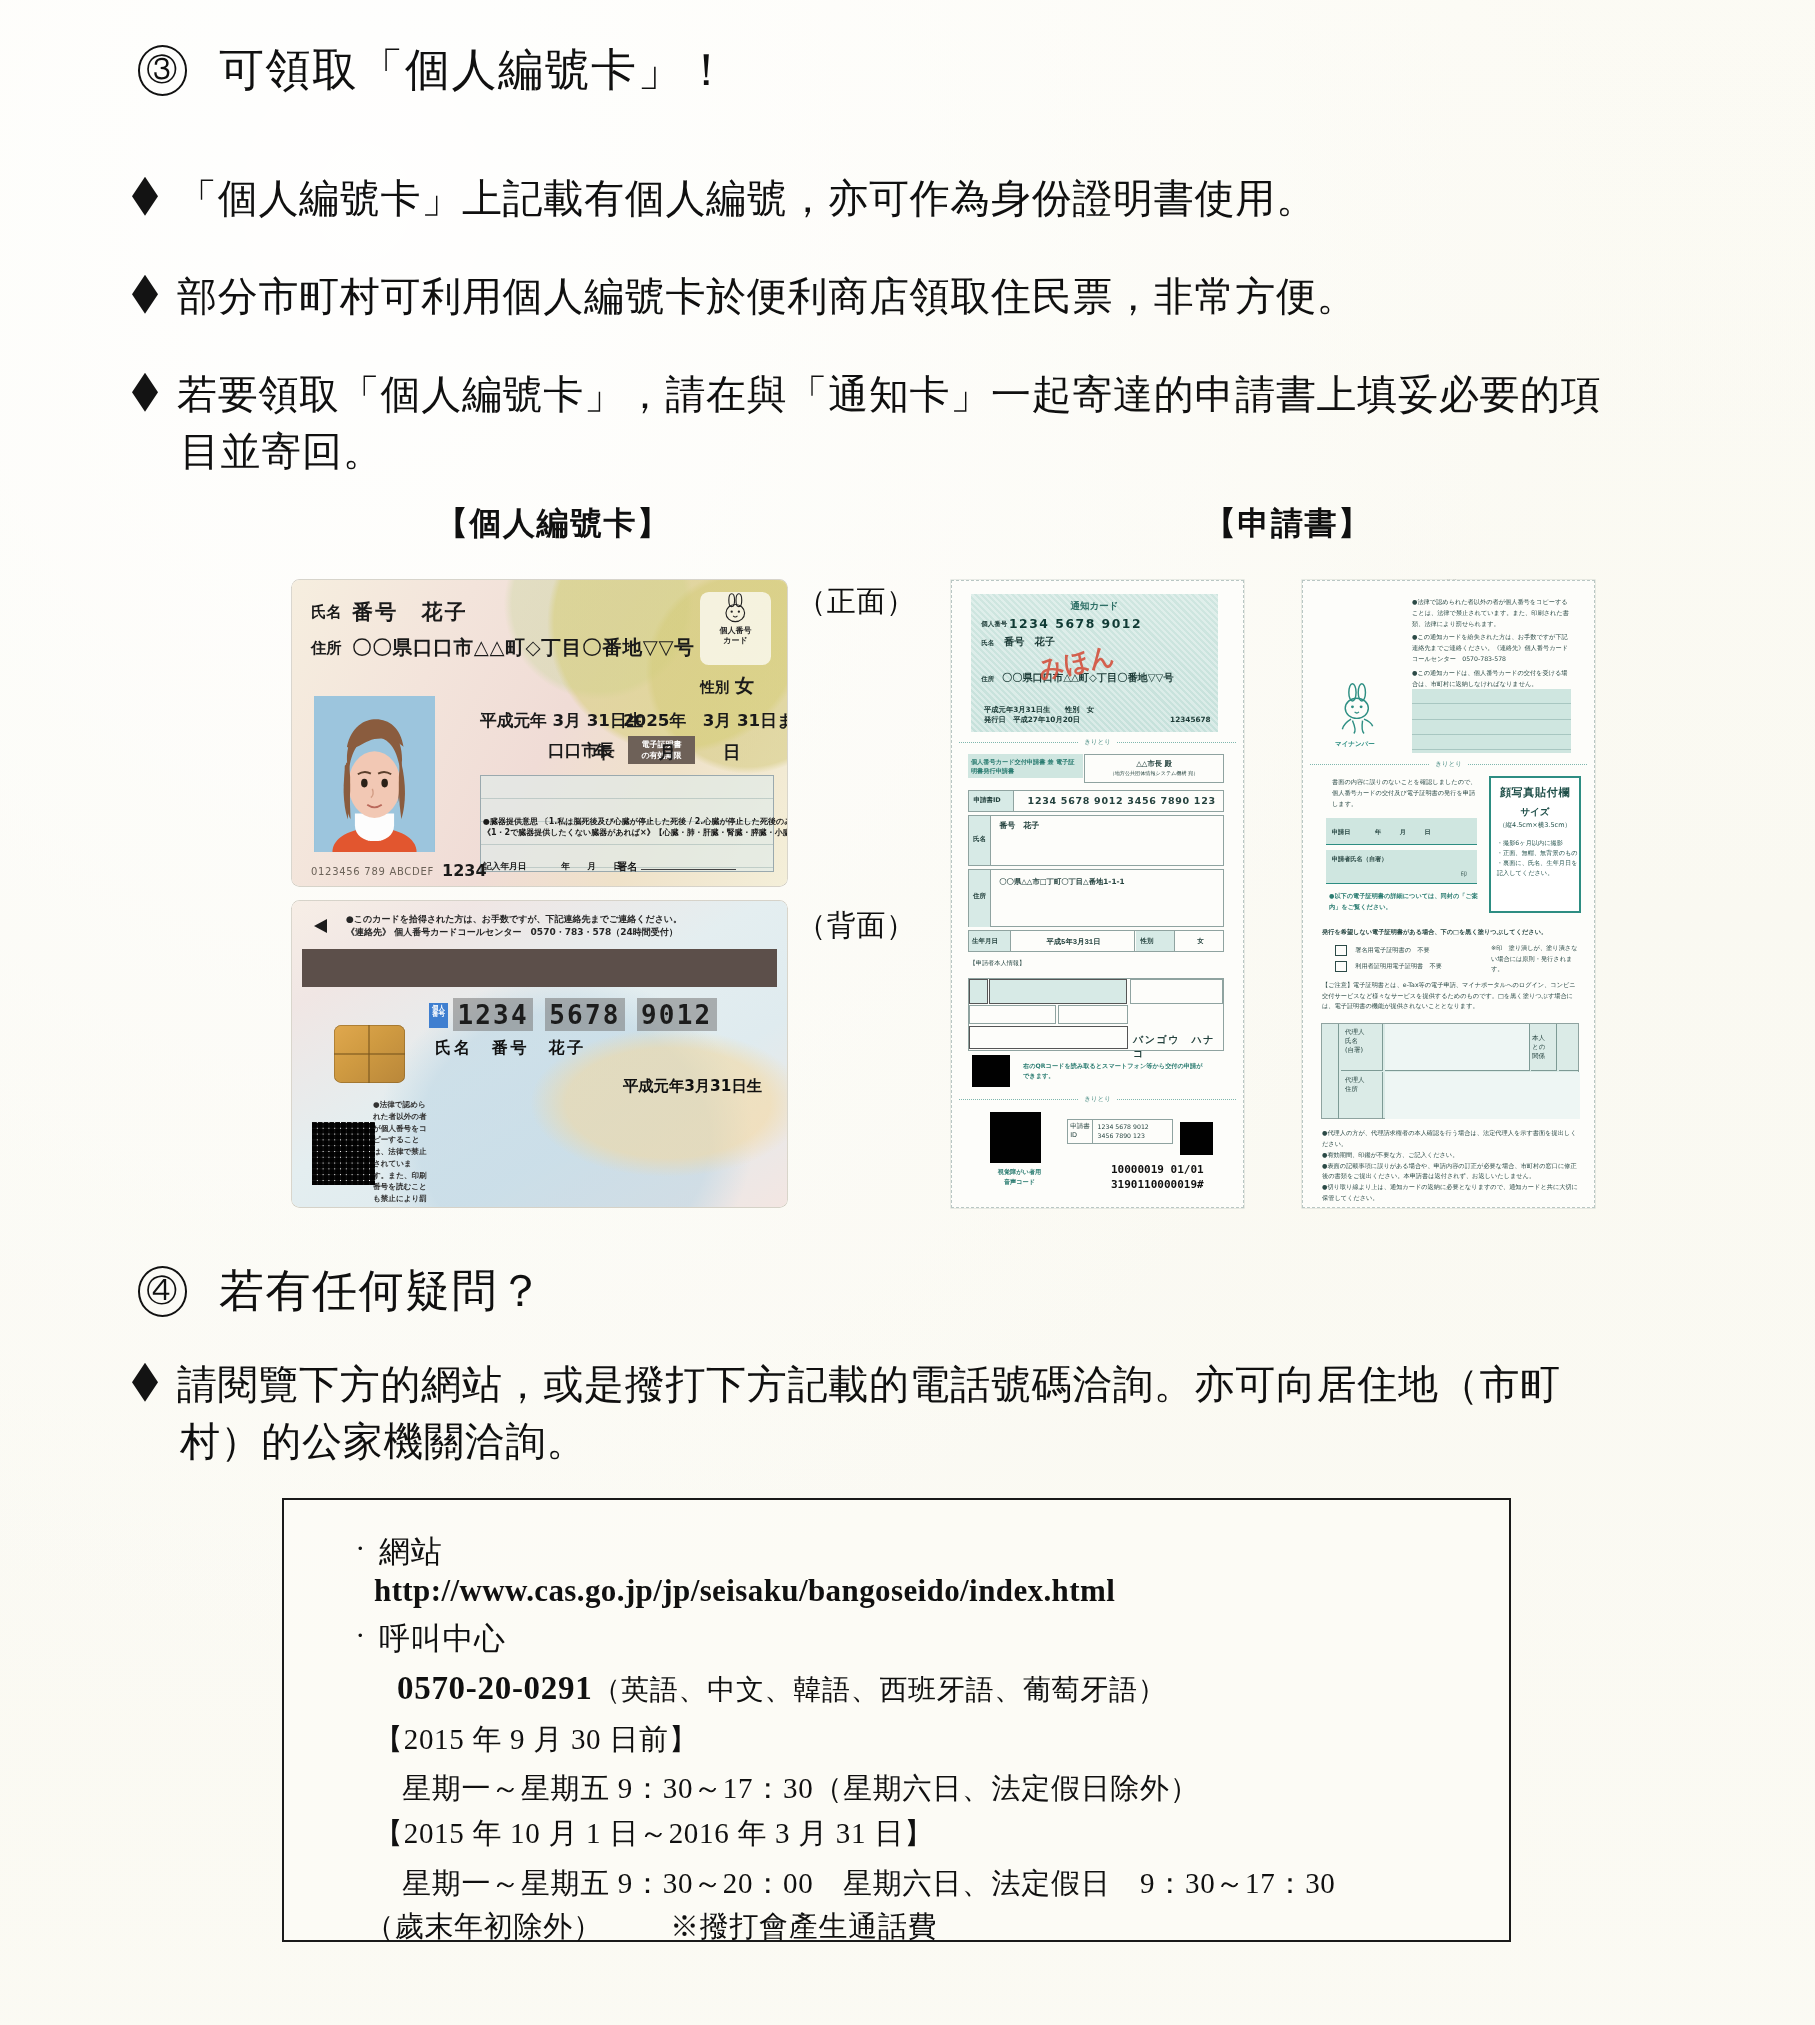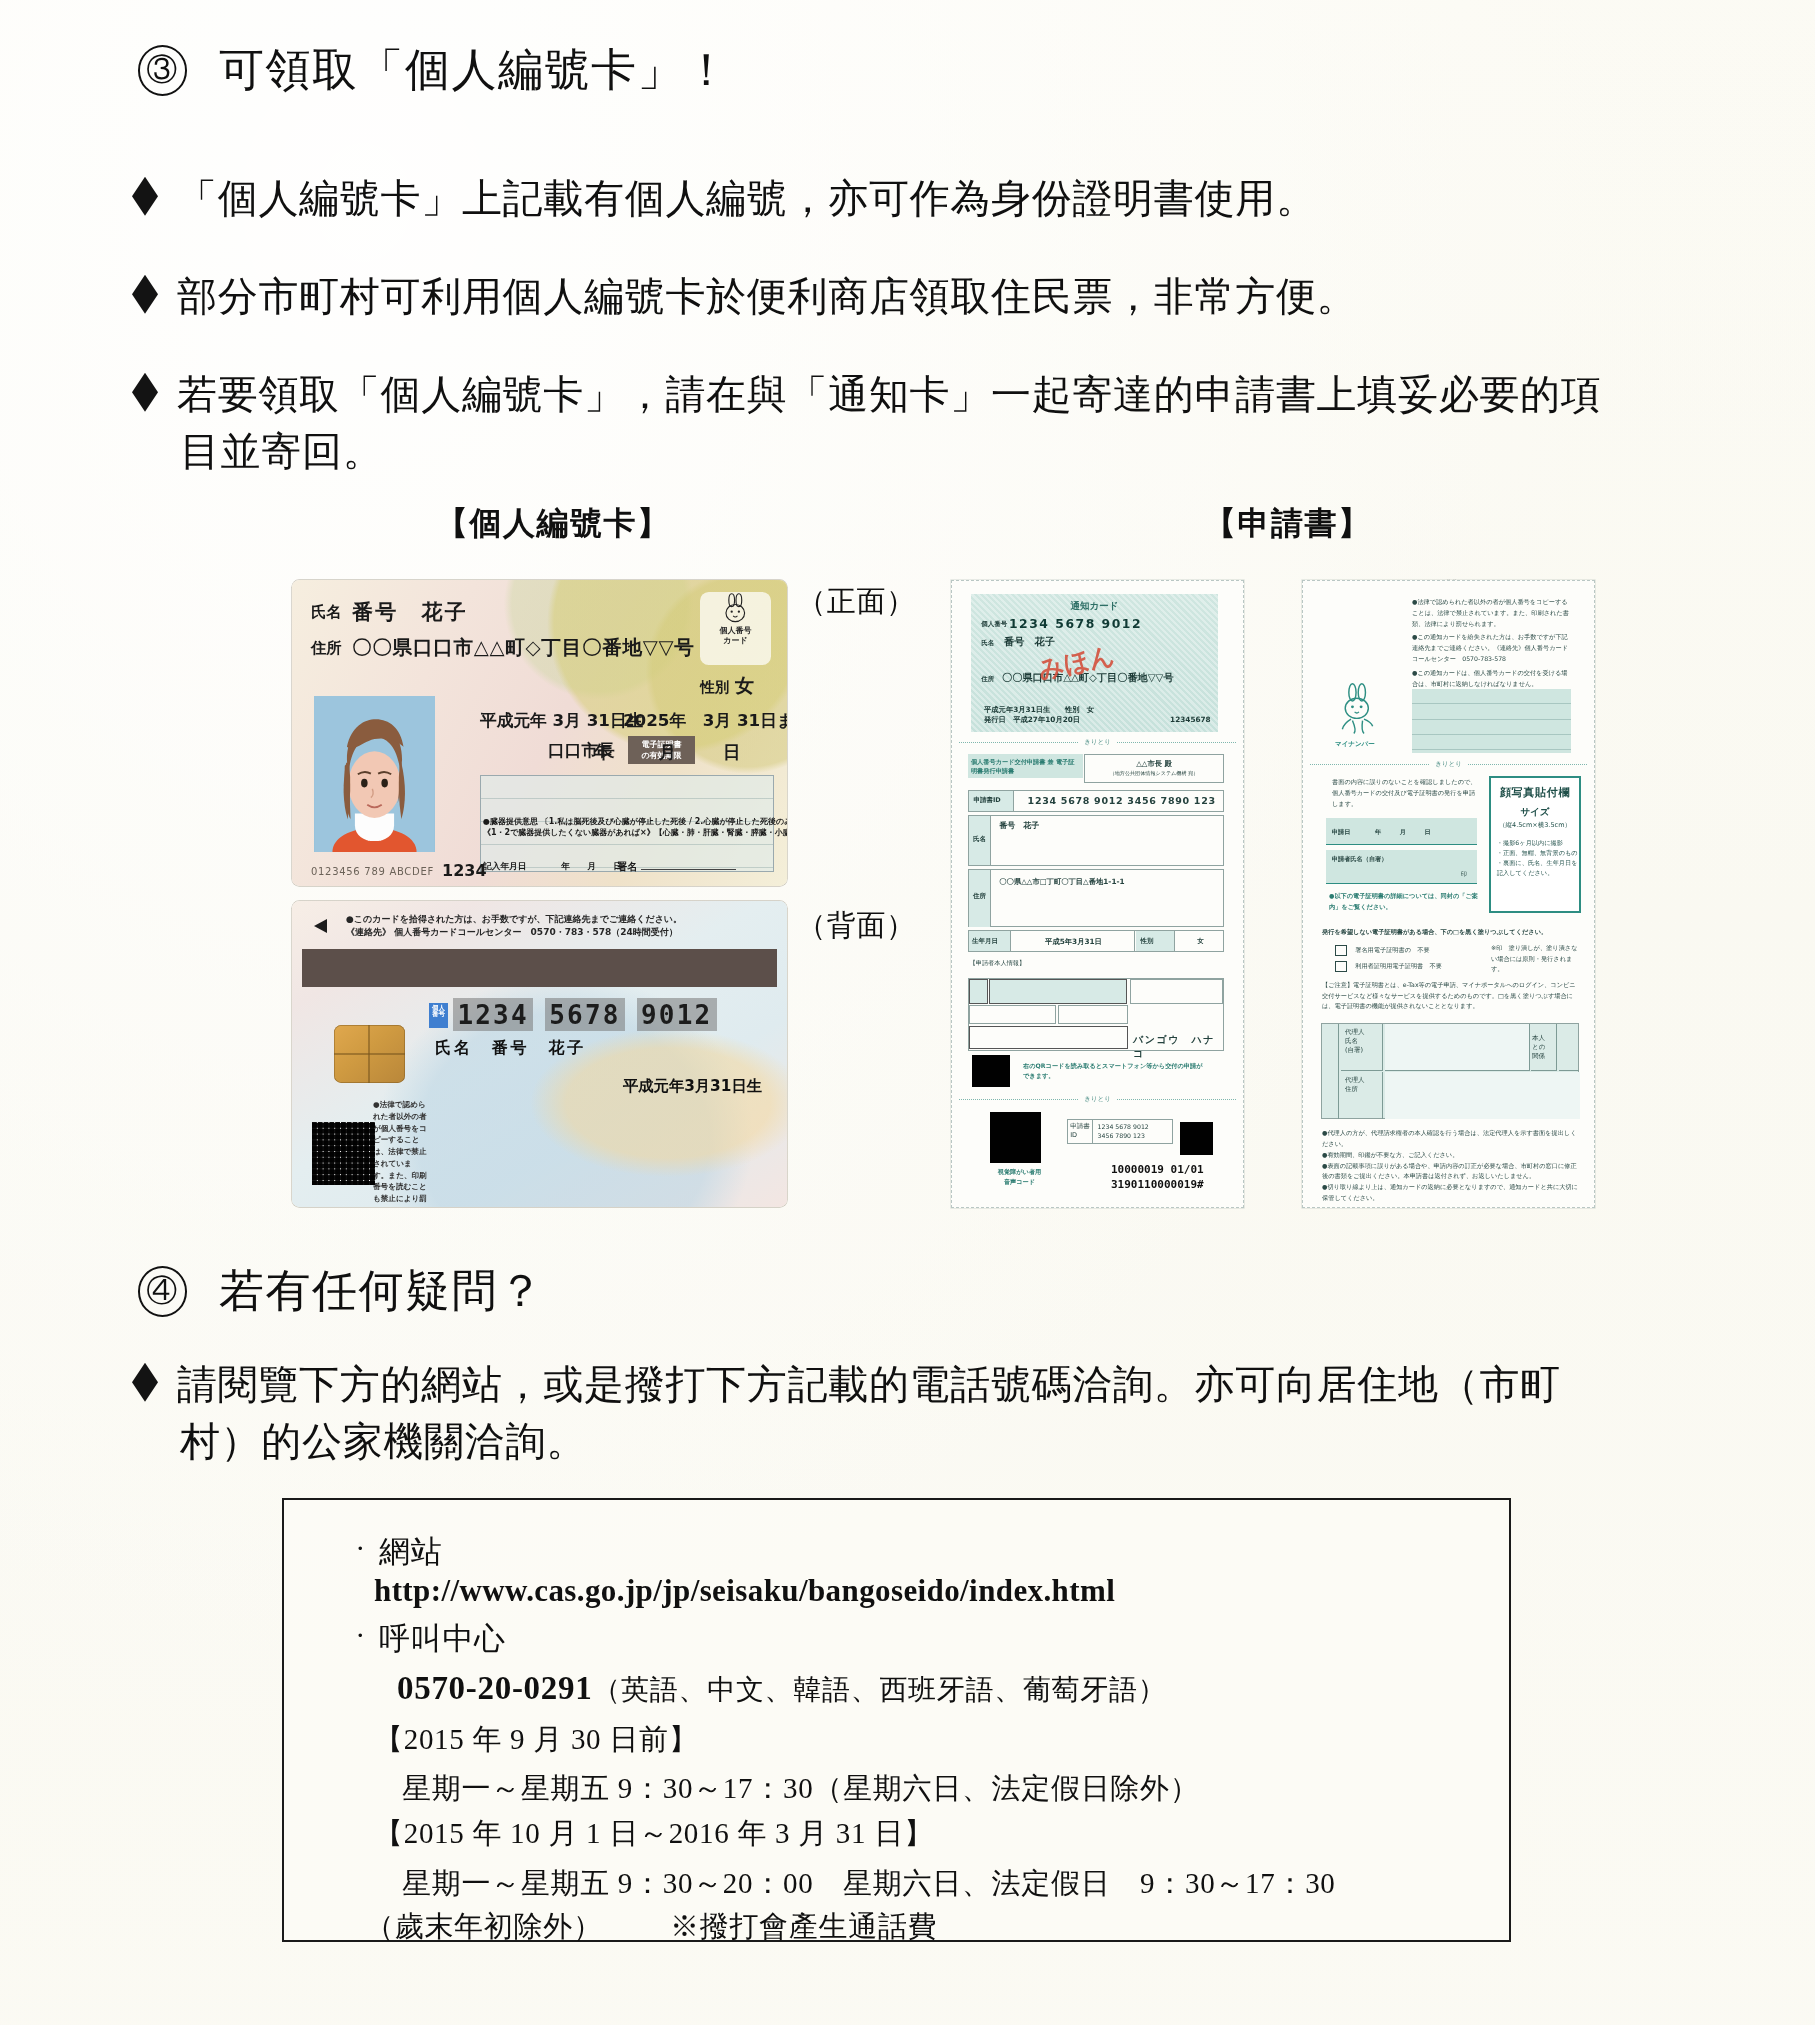--- a/index.html
+++ b/index.html
@@ -595,21 +595,21 @@
       <div class="cell" style="left:23px;top:0;width:231px;height:49px;padding:4.4px 0 0 7.3px;font-size:8px;font-weight:700;">番号　花子</div>
     </div>
 
     <div class="ftbl" style="left:16px; top:288px; width:256px; height:58px;">
       <div class="cell hl" style="left:0;top:0;width:22px;height:57px;border-right:0.7px solid #8fa3a0;padding-top:22px;text-align:center;font-weight:700;">住所</div>
       <div class="cell" style="left:23px;top:0;width:231px;height:57px;padding:7.3px 0 0 7.3px;font-size:7.3px;font-weight:700;">〇〇県△△市□丁町〇丁目△番地1-1-1</div>
     </div>
 
     <div class="ftbl" style="left:16px; top:349px; width:256px; height:22px;">
       <div class="cell hl" style="left:0;top:0;width:42px;height:20.4px;border-right:0.7px solid #8fa3a0;padding:5.8px 0 0 2.9px;font-weight:700;">生年月日</div>
-      <div class="cell" style="left:44px;top:0;width:122px;height:20.4px;border-right:0.7px solid #8fa3a0;padding-top:5.8px;text-align:center;font-size:7.3px;font-weight:700;">平成5年3月31日</div>
+      <div class="cell" style="left:44px;top:0;width:122px;height:20.4px;border-right:0.7px solid #8fa3a0;padding-top:5.8px;text-align:center;font-size:7.3px;font-weight:700;font-family:Liberation Mono, monospace;">平成5年3月31日</div>
       <div class="cell hl" style="left:167px;top:0;width:39px;height:20.4px;border-right:0.7px solid #8fa3a0;padding:5.8px 0 0 4.4px;font-weight:700;">性別</div>
       <div class="cell" style="left:208px;top:0;width:47px;height:20.4px;padding-top:5.8px;text-align:center;font-weight:700;">女</div>
     </div>
 
     <div class="blurb" style="left:17.5px; top:377px;">【申請者本人情報】</div>
 
     <div class="ftbl" style="left:16px; top:397px; width:256px; height:73px;">
       <div class="cell hl" style="left:0;top:0;width:19px;height:25px;border:1.5px solid #555;box-sizing:border-box;"></div>
       <div class="cell hl" style="left:20.4px;top:0;width:138px;height:25px;border:1.5px solid #555;box-sizing:border-box;"></div>
       <div class="cell" style="left:161px;top:0;width:93px;height:25px;border:0.7px solid #8fa3a0;box-sizing:border-box;font-size:5.8px;padding:2.9px;"></div>

